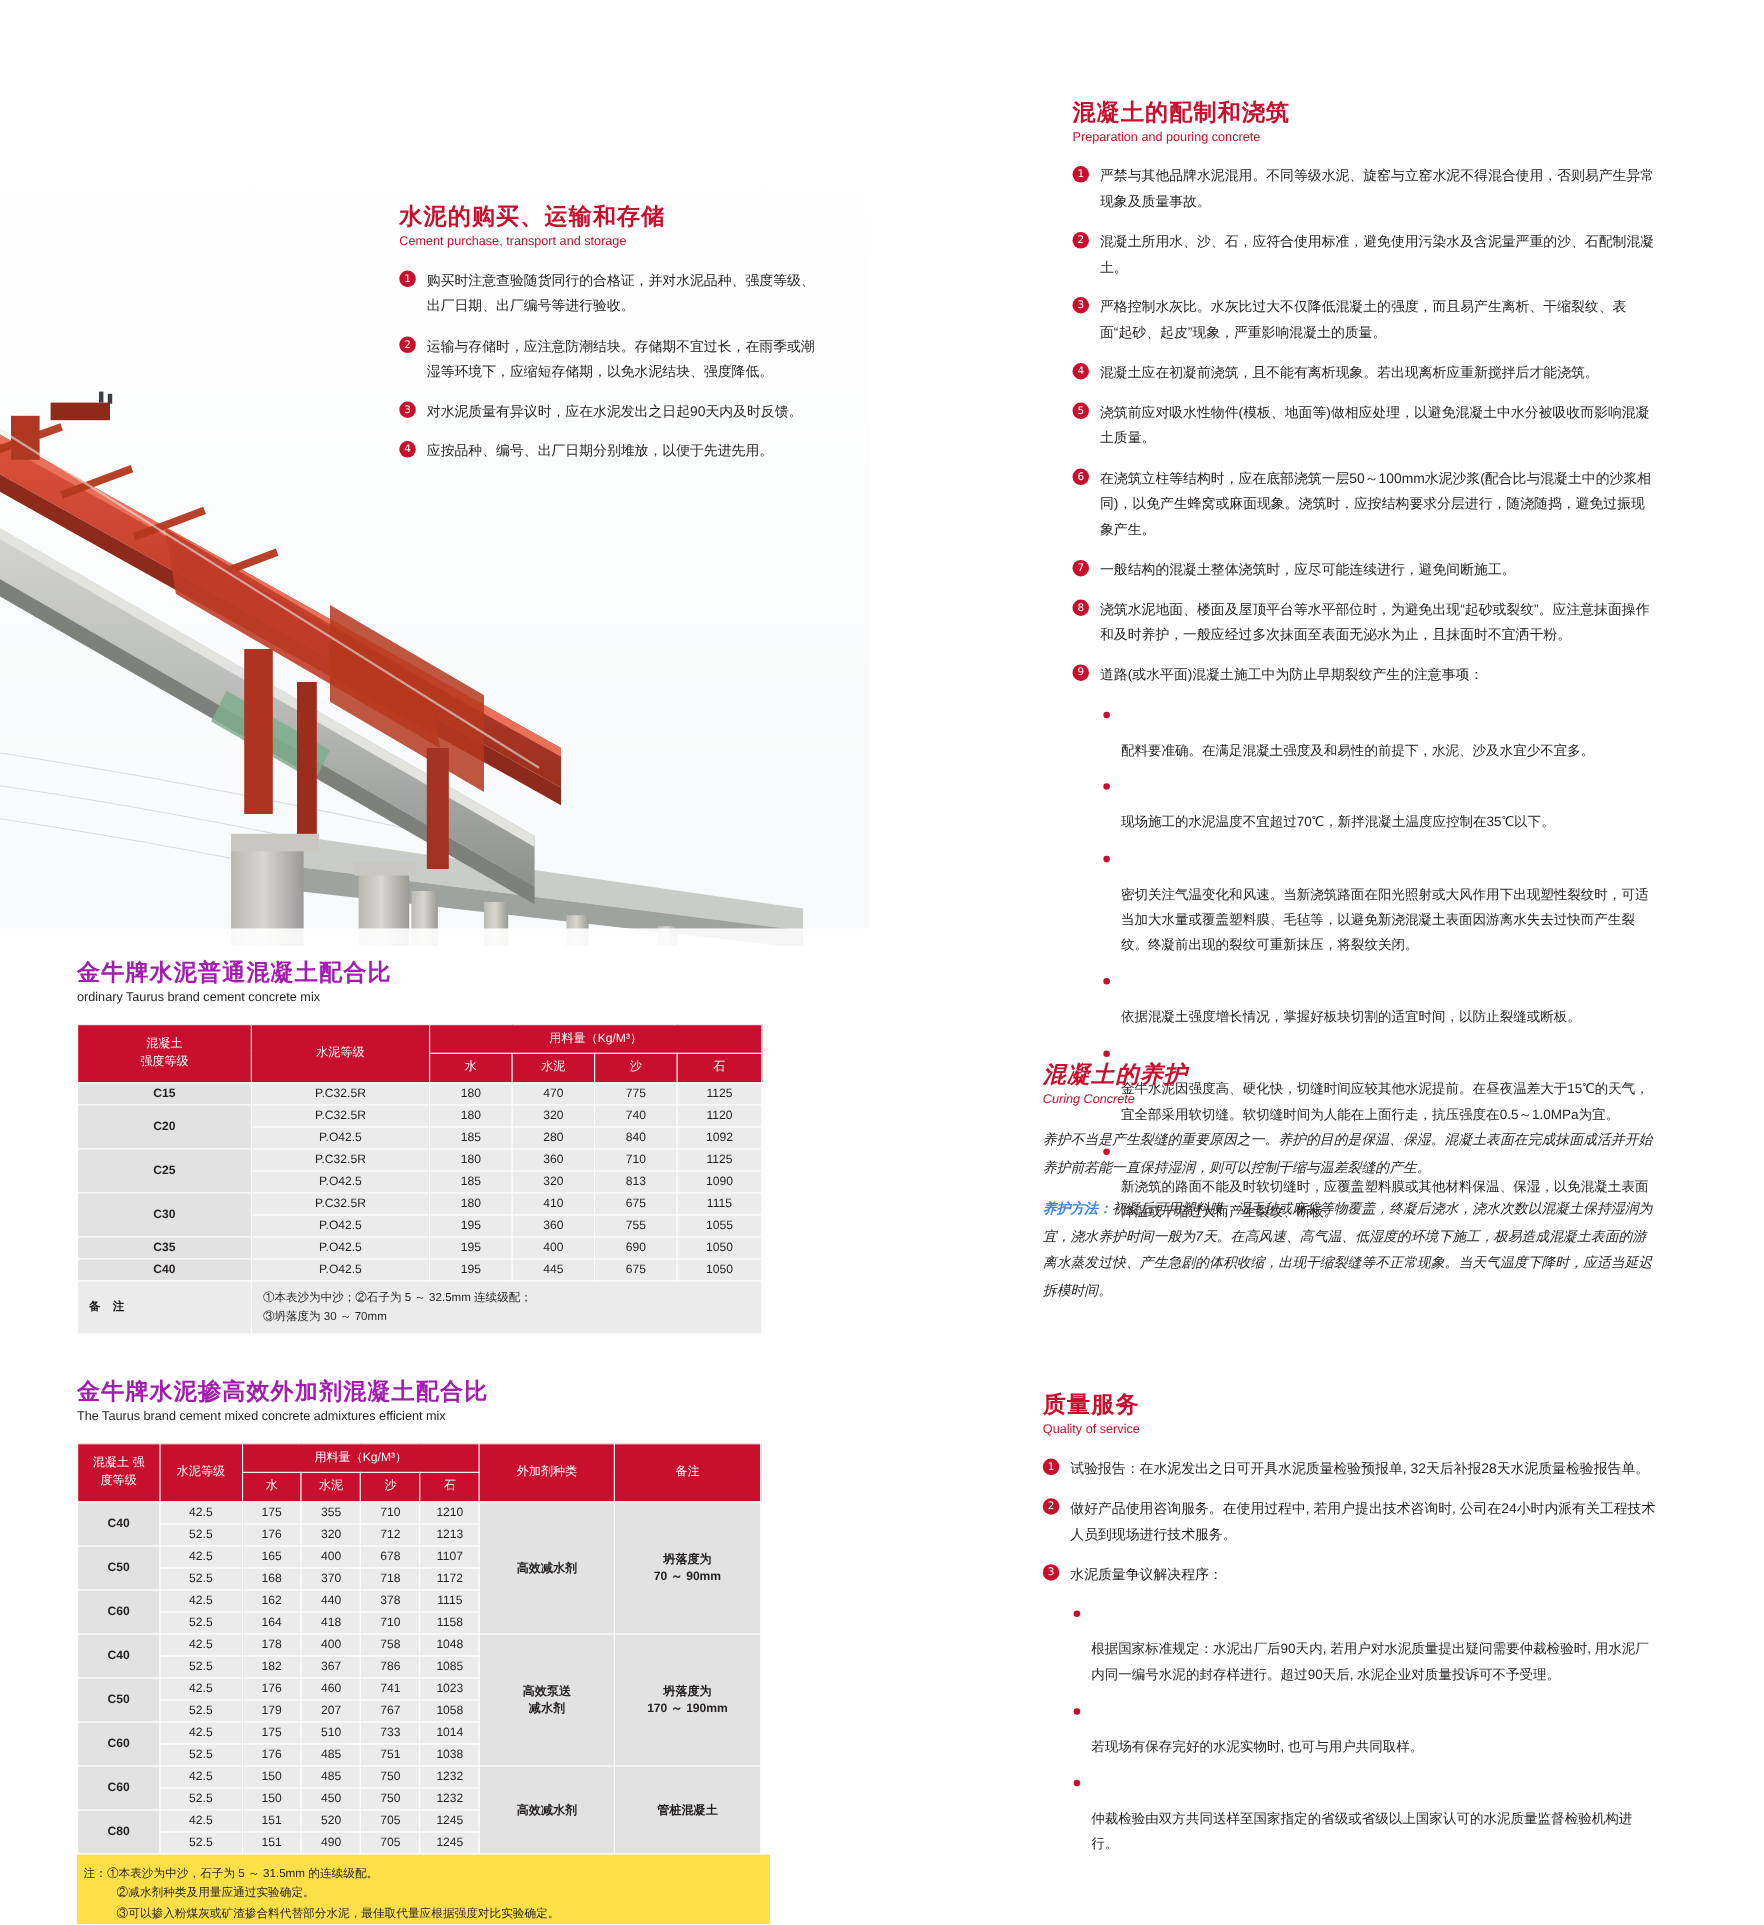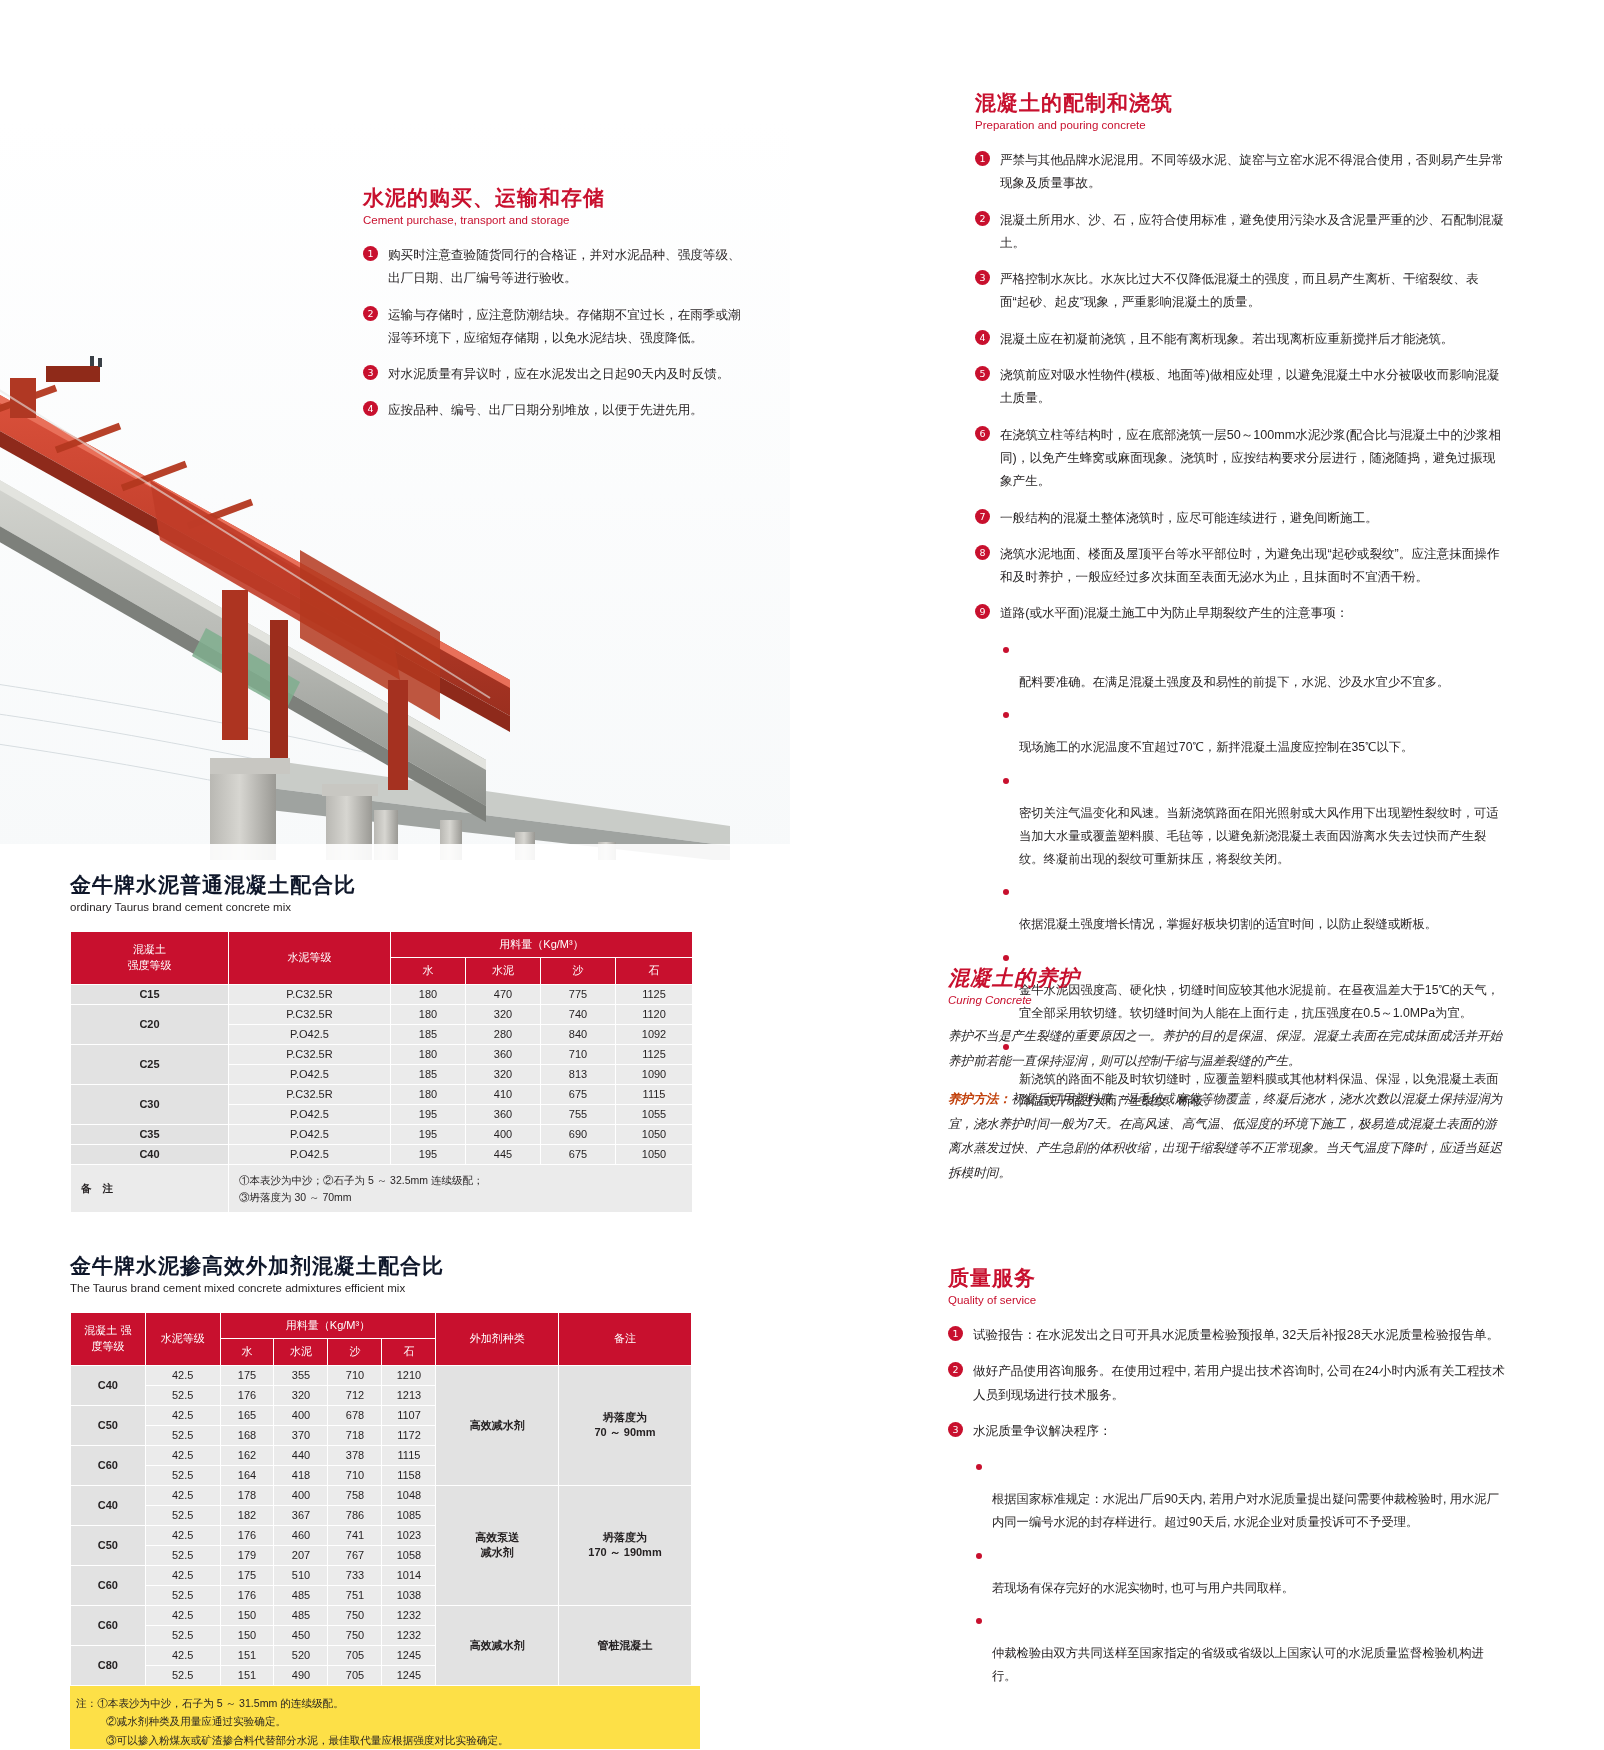--- a/index.html
+++ b/index.html
@@ -116,21 +116,21 @@
     position: absolute;
     left: 948px;
     top: 1265px;
     width: 560px;
   }
   .para {
     font-size: 12.6px;
     line-height: 1.95;
     margin: 0 0 14px 0;
   }
-  .para .red-lead { color: #c2410c; font-weight: bold; }
+  .para .red-lead { color: #3b82f6; font-weight: bold; }
 
   
   #mix-table-section {
     position: absolute;
     left: 70px;
     top: 872px;
     width: 630px;
   }
   #admix-table-section {
     position: absolute;
@@ -172,21 +172,21 @@
     letter-spacing: 4px;
   }
   .tbl-foot {
     font-size: 10.6px;
     line-height: 1.75;
     padding: 8px 4px 0 6px;
     background: #fde047;
   }
   .tbl-foot div { padding-left: 0; }
 
-  .sec-title-cn.black { color: #0f172a; }
+  .sec-title-cn.black { color: #a21caf; }
   .sec-title-en.black { color: #231f20; }
 </style>
 </head>
 <body>
 
 <div class="page">
 
   <div class="photo">
     <svg width="820" height="740" viewBox="0 0 820 740" xmlns="http://www.w3.org/2000/svg" aria-label="bridge construction photo">
       <defs>

